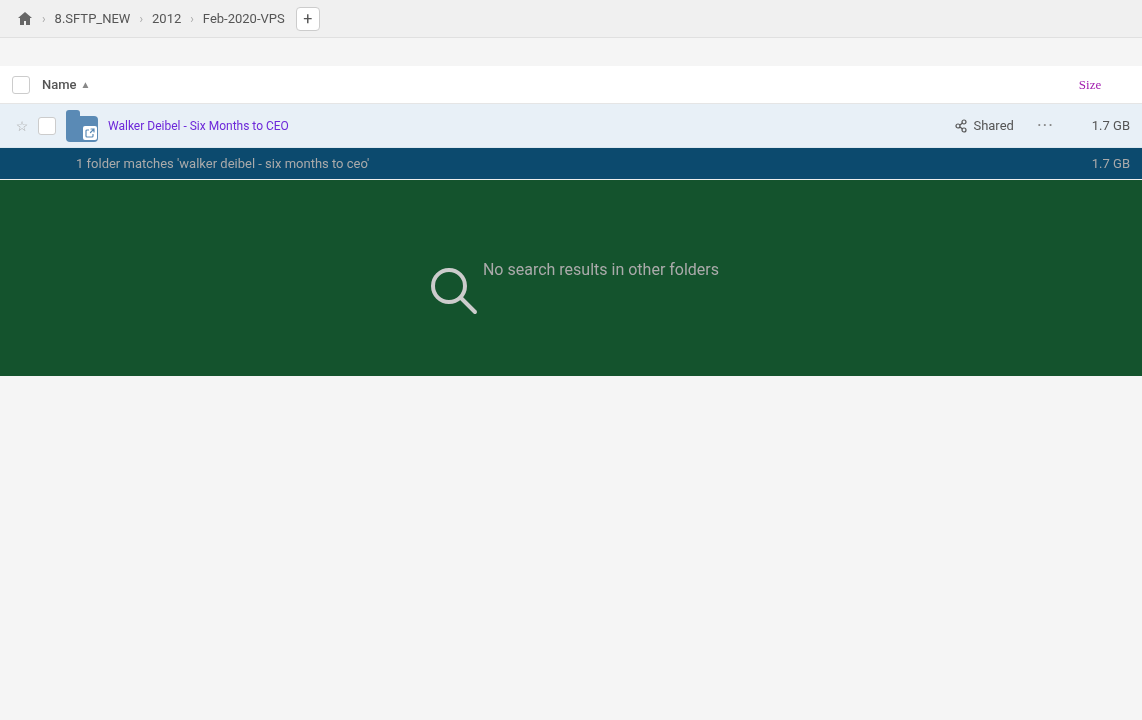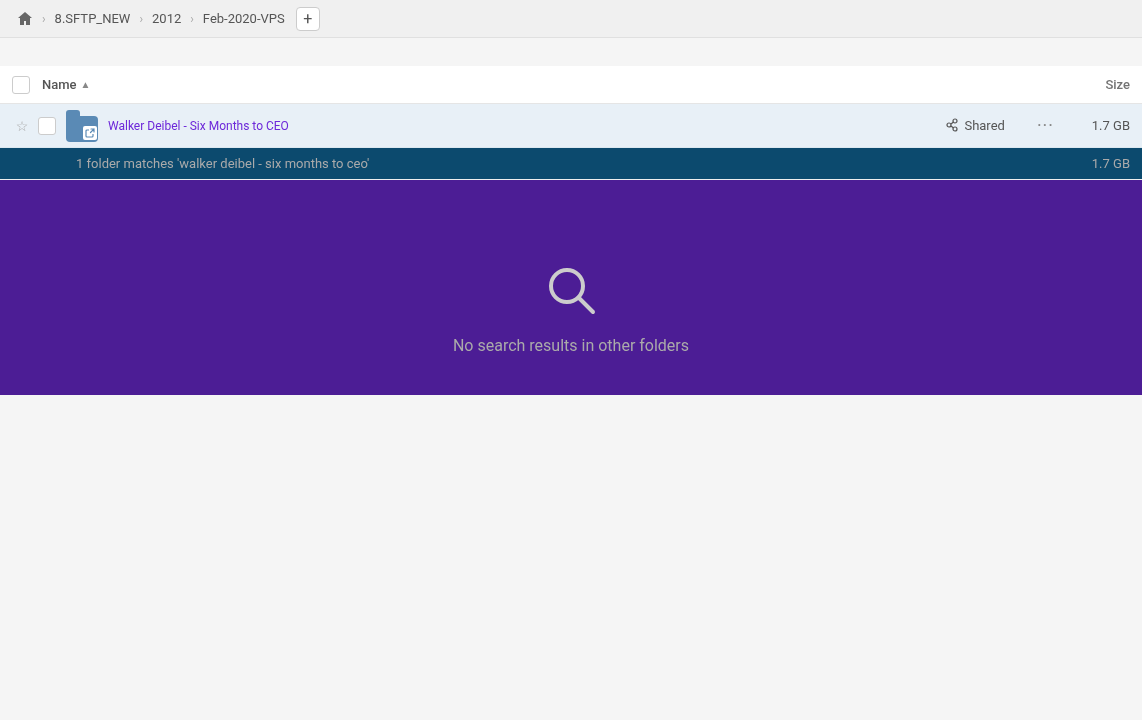--- a/index.html
+++ b/index.html
@@ -85,24 +85,25 @@
       color: #555;
       font-weight: 500;
       flex: 1;
     }
     .sort-arrow {
       font-size: 10px;
       color: #888;
     }
     .header-size {
       font-size: 13px;
-      color: #737373;
+      color: #a21caf;
       font-weight: 500;
       width: 80px;
-      text-align: right;
+      text-align: center;
+      font-family: Liberation Serif, serif;
     }
 
     
     .file-row {
       display: flex;
       align-items: center;
       padding: 6px 12px;
       background: #e8f0f7;
       border-bottom: 1px solid #dce8f0;
       height: 44px;
@@ -171,25 +172,25 @@
     .row-name {
       flex: 1;
       font-size: 12px;
       color: #6d28d9;
       white-space: nowrap;
       overflow: hidden;
       text-overflow: ellipsis;
     }
     .row-shared {
       display: flex;
-      align-items: flex-start;
+      align-items: center;
       gap: 5px;
       color: #555;
       font-size: 13px;
-      margin-right: 32px;
+      margin-right: 23px;
     }
     .row-more {
       color: #888;
       font-size: 18px;
       cursor: pointer;
       margin-right: 16px;
       letter-spacing: 1px;
     }
     .row-size {
       font-size: 13px;
@@ -214,25 +215,24 @@
     .match-size {
       font-size: 13px;
       color: #aaa;
       width: 60px;
       text-align: right;
     }
 
     
     .empty-state {
       display: flex;
-      flex-direction: column;
-      align-items: center;
+      flex-direction: row;
       justify-content: center;
       padding: 80px 20px 40px;
-      background: #4c1d95;
+      background: #14532d;
     }
     .search-icon-large {
       width: 60px;
       height: 60px;
       margin-bottom: 16px;
       color: #ccc;
     }
     .empty-text {
       font-size: 16px;
       color: #aaa;

